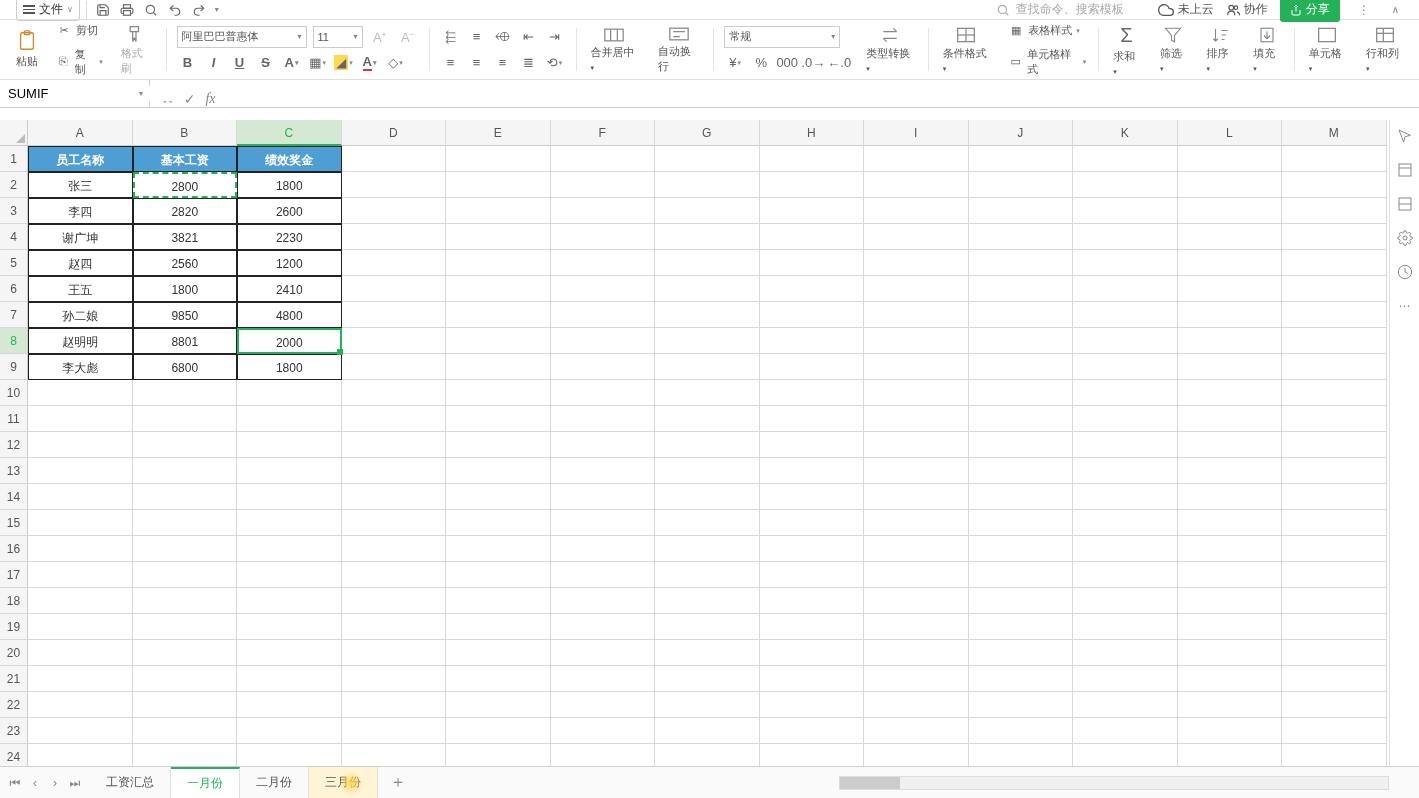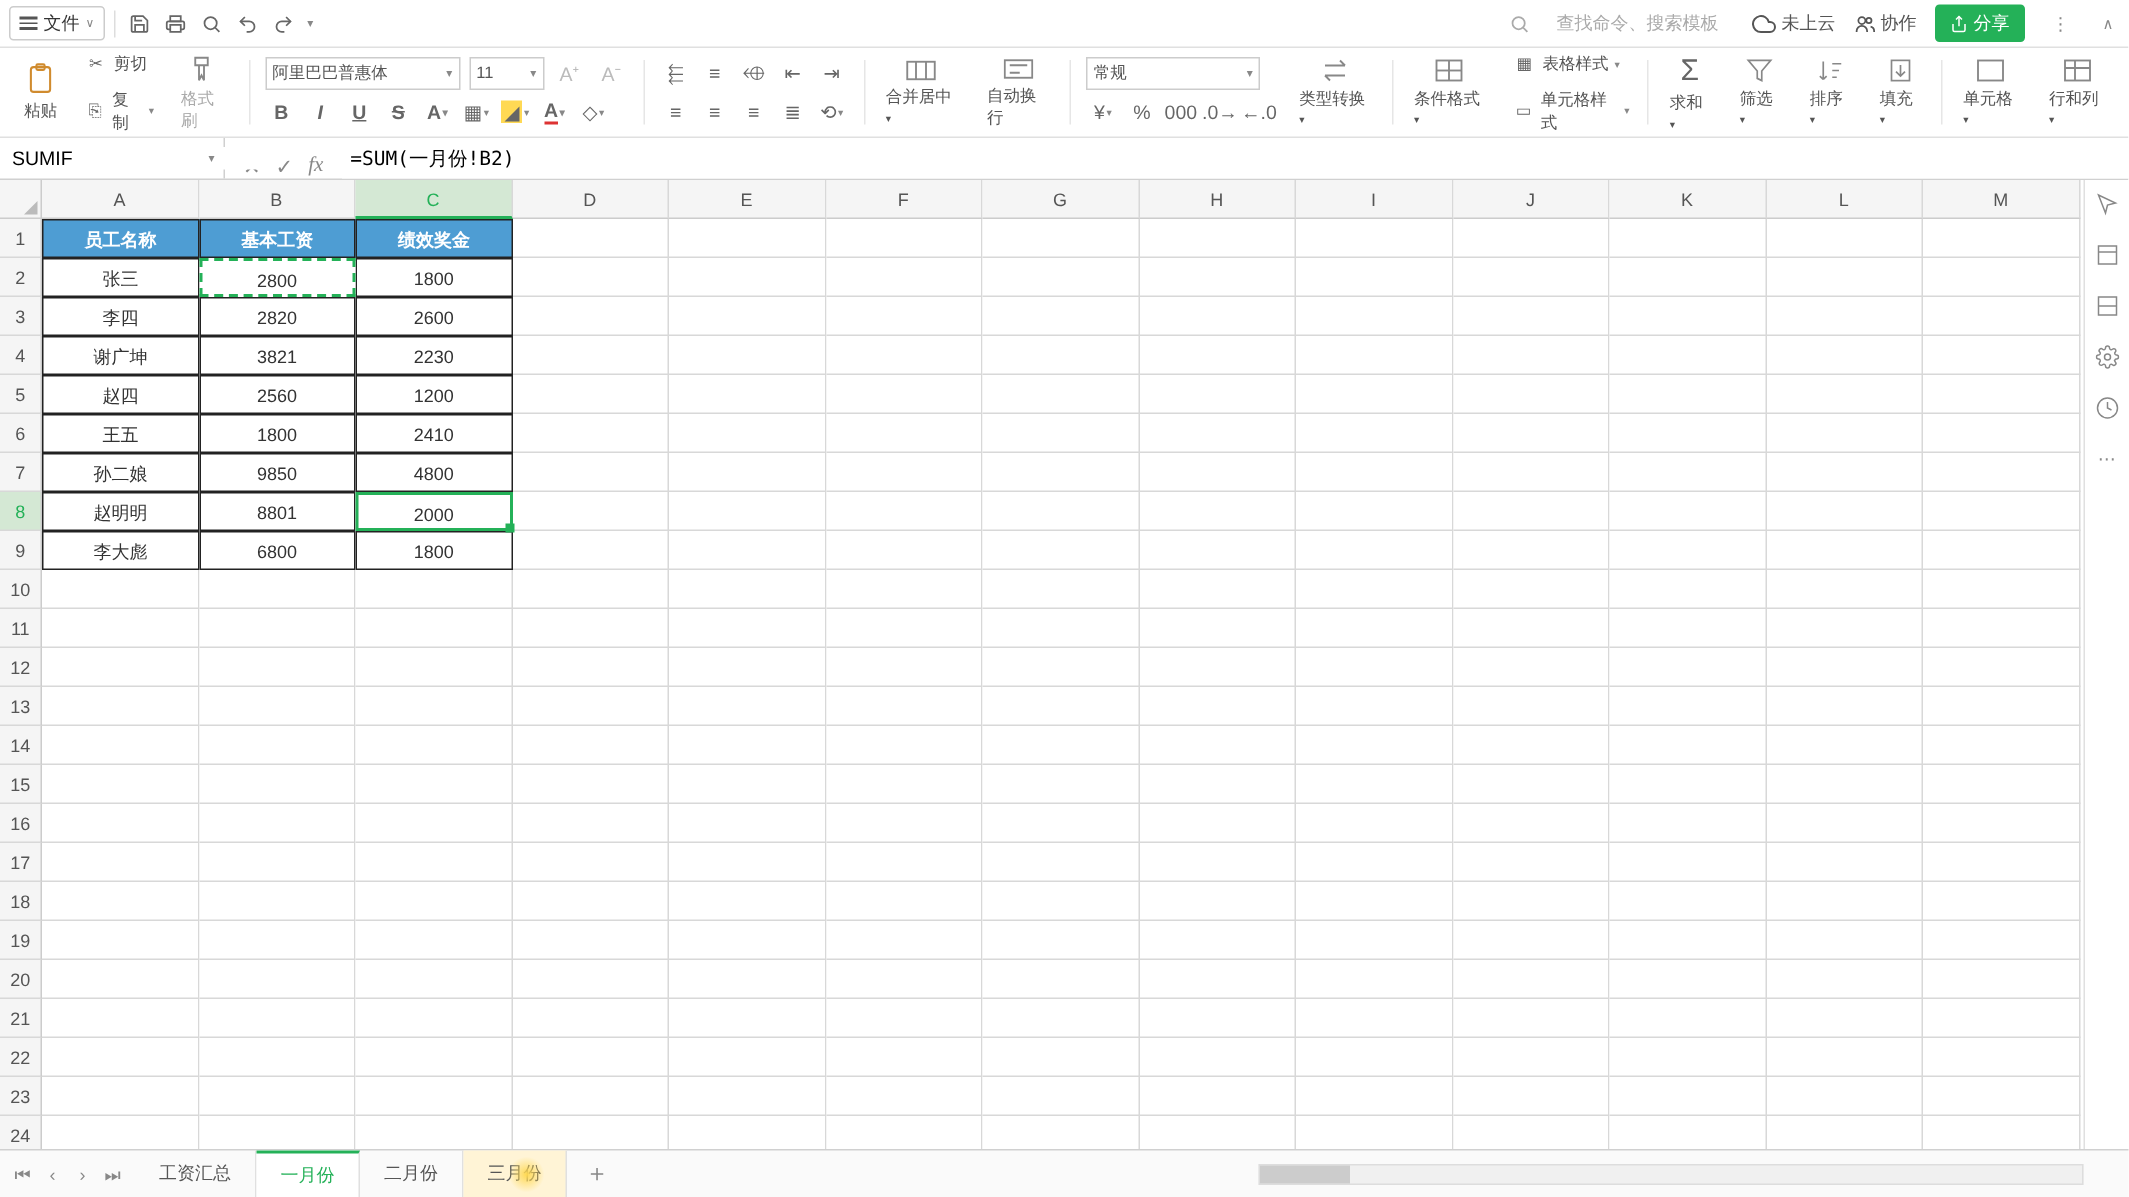--- a/index.html
+++ b/index.html
@@ -1,31 +1,31 @@
 <!DOCTYPE html>
 <html><head>
 <meta charset="utf-8">
 <style>
 *{margin:0;padding:0;box-sizing:border-box;font-family:"Microsoft YaHei",Arial,sans-serif}
 html,body{width:1419px;height:798px;background:#fff;overflow:hidden;font-size:12px;color:#333}
 
 
-.topbar{height:32px;display:flex;align-items:center;padding:0 6px;border-bottom:1px solid #e0e0e0}
+.topbar{height:20px;display:flex;align-items:center;padding:0 16px;border-bottom:1px solid #e0e0e0}
 .file-menu{display:flex;align-items:center;padding:2px 6px;border:1px solid #ccc;border-radius:3px;cursor:pointer;margin-right:6px}
 .file-menu .ham{display:inline-block;width:12px;margin-right:4px}
 .file-menu .ham span{display:block;height:1.5px;background:#555;margin:2px 0}
 .file-menu .dd{margin-left:4px;font-size:8px;color:#888}
 .qat{display:flex;align-items:center;gap:8px;margin-right:18px}
 .qat-ic{width:16px;height:16px;display:flex;align-items:center;justify-content:center;color:#666;cursor:pointer}
 .qat-sep{width:1px;height:18px;background:#ddd}
 .menutabs{display:flex;align-items:center;gap:18px}
 .menutab{padding:4px 8px;cursor:pointer;color:#333;border-radius:3px}
 .menutab.active{background:#24b158;color:#fff}
 .top-right{margin-left:auto;display:flex;align-items:center;gap:12px}
-.search-cmd{display:flex;align-items:center;gap:18px;color:#aaa;min-width:150px;cursor:text}
+.search-cmd{display:flex;align-items:center;gap:6px;color:#aaa;min-width:150px;cursor:text}
 .search-cmd svg{color:#aaa}
 .cloud-status,.cooperate{display:flex;align-items:center;gap:4px;cursor:pointer;color:#555}
 .share-btn{background:#24b158;color:#fff;padding:4px 10px;border-radius:3px;display:flex;align-items:center;gap:4px;cursor:pointer}
 .more-dots{color:#888;cursor:pointer;padding:0 6px}
 .chev{font-size:10px;color:#888;cursor:pointer;padding:0 4px}
 
 
 .ribbon{height:60px;border-bottom:1px solid #e0e0e0;display:flex;align-items:stretch;padding:2px 6px}
 .rgrp{display:flex;flex-direction:column;justify-content:center;padding:0 6px}
 .rgrp.row2{gap:4px}
@@ -394,21 +394,20 @@
 <div class="fbar">
   <div class="namebox">
     <input value="SUMIF" style="">
     <span class="dd">▾</span>
   </div>
   <div class="fbar-btns">
     <span class="fbar-btn cancel">✕</span>
     <span class="fbar-btn accept">✓</span>
     <span class="fbar-btn fx">fx</span>
   </div>
-  <input class="formula-input" value="=SUM(一月份!B2)" style="">
 </div>
 
 <div class="sheet">
   <div class="grid" id="grid">
       <div class="corner"></div>
       <div class="colh" data-col="A">A</div>
       <div class="colh" data-col="B">B</div>
       <div class="colh sel" data-col="C">C</div>
       <div class="colh" data-col="D">D</div>
       <div class="colh" data-col="E">E</div>

